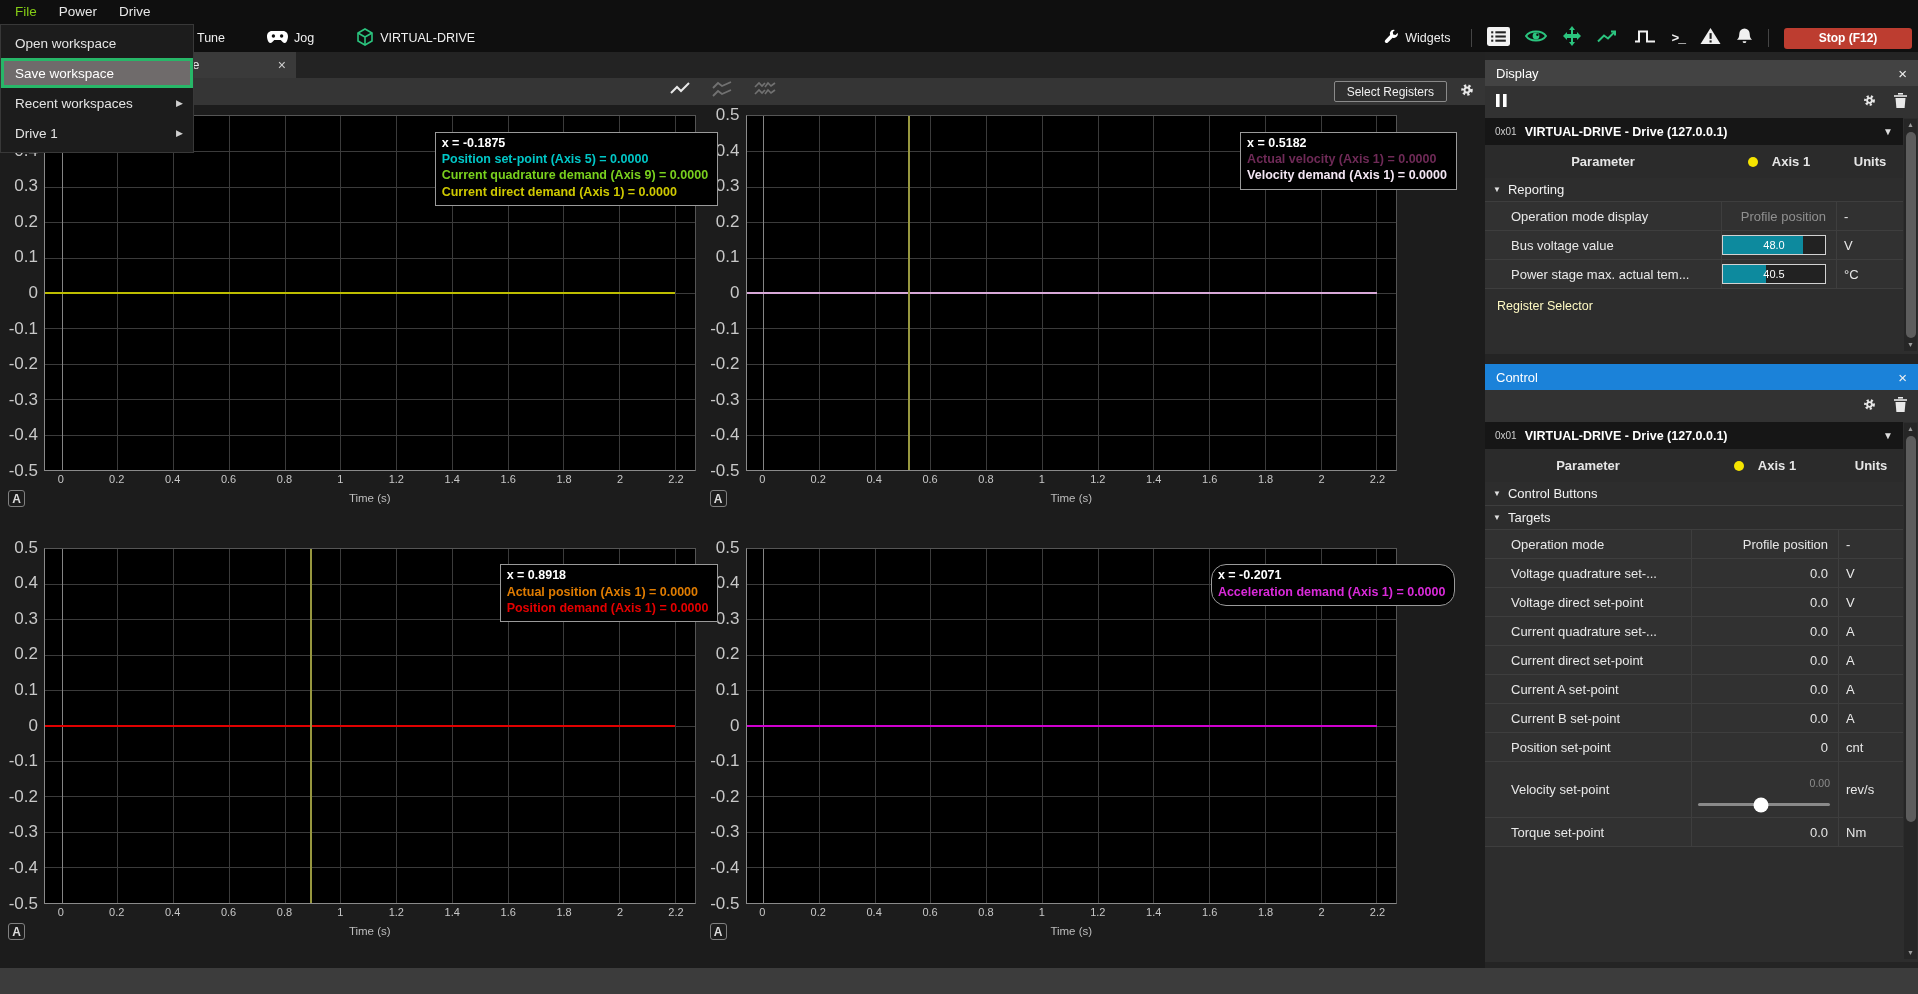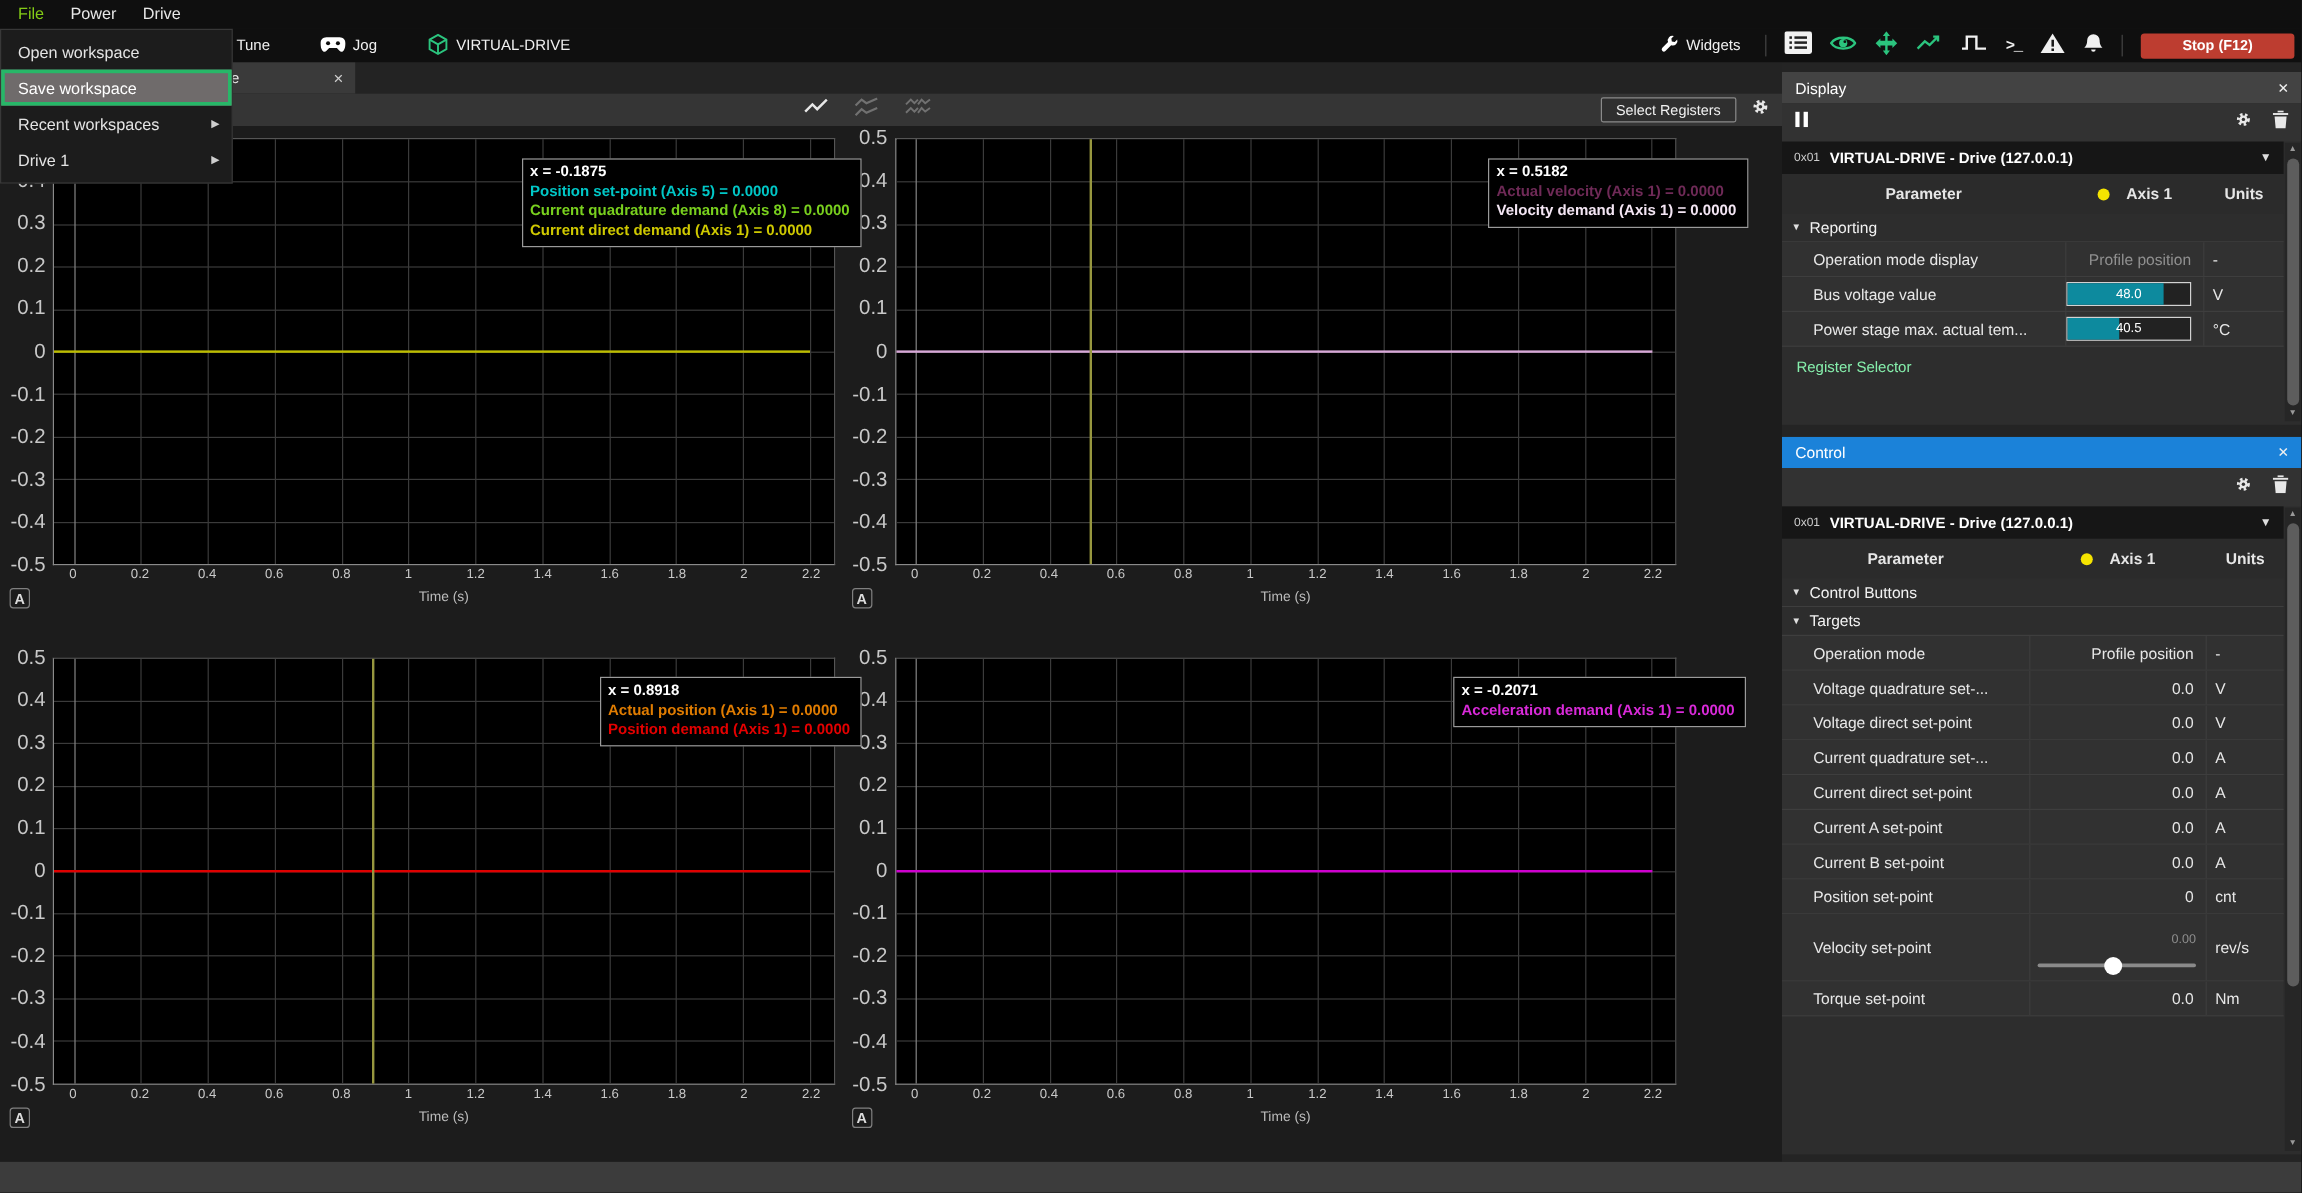--- a/index.html
+++ b/index.html
@@ -88,21 +88,21 @@
   .sechead .car { font-size:8px; color:#e0e0e0; }
   .prow { display:grid; grid-template-columns:var(--c1) var(--c2) 1fr; align-items:center; border-bottom:1px solid #3e3e3e; background:#313131; min-height:29px; font-size:13px; }
   .prow .plabel { padding-left:26px; color:#e8e8e8; white-space:nowrap; overflow:hidden; }
   .prow .pval { height:100%; display:flex; align-items:center; justify-content:flex-end; padding-right:10px; border-left:1px solid #3e3e3e; border-right:1px solid #3e3e3e; position:relative; }
   .prow .pval.muted { color:#909090; }
   .prow .punit { padding-left:7px; color:#e8e8e8; }
   .enable-btn { width:100%; margin:0 4px; height:23px; background:#5a5a5a; border:1px solid #8f8f8f; border-radius:2px; color:#fff; font-size:12.5px; display:flex; align-items:center; justify-content:center; }
   .gauge { position:relative; width:112px; height:20px; border:1px solid #d2d2d2; background:#222; margin:3px 0; }
   .gauge .gfill { position:absolute; left:0; top:0; bottom:0; background:#0d8a9e; }
   .gauge .gtext { position:absolute; inset:0; display:flex; align-items:center; justify-content:center; color:#fff; font-size:11px; }
-  .regsel { height:34px; display:flex; align-items:center; padding-left:12px; font-size:12.5px; color:#86efac; }
+  .regsel { height:34px; display:flex; align-items:center; padding-left:12px; font-size:12.5px; color:#fef9c3; }
   .sliderrow { height:56px !important; }
   .slider-box { width:100%; padding:4px 2px 0; }
   .slider-ghost { text-align:right; font-size:10.5px; color:#8d8d8d; padding-right:4px; }
   .slider-track { position:relative; height:3px; background:#8a8a8a; border-radius:2px; margin:14px 4px 0; }
   .slider-thumb { position:absolute; top:50%; transform:translate(-50%,-50%); width:15px; height:15px; border-radius:50%; background:#fff; }
   .vscroll { position:absolute; top:59px; right:1px; bottom:3px; width:13px; background:#262626; }
   .vscroll .arr { height:12px; text-align:center; font-size:7px; color:#9a9a9a; line-height:12px; }
   .vscroll .arr.dn { position:absolute; bottom:0; left:0; right:0; }
   .vscroll .thumb { position:absolute; left:1.5px; right:1.5px; background:#5d5d5d; border-radius:5px; }
   .widget.display .thumb { top:13px; bottom:13px; }
@@ -297,21 +297,21 @@
                 <div class="gx" style="left: 54.0773%;"></div>
                 <div class="gx" style="left: 62.6609%;"></div>
                 <div class="gx" style="left: 71.2446%;"></div>
                 <div class="gx" style="left: 79.8283%;"></div>
                 <div class="gx" style="left: 88.412%;"></div>
                 <div class="gx" style="left: 96.9957%;"></div>
                 <div class="zline" style="top: 50%; background: rgb(189, 189, 0);"></div>
                 <div class="ctip" style="left: 60%; top: 4.5%;">
                   <div class="th">x = -0.1875</div>
                   <div style="color: rgb(0, 199, 199);">Position set-point (Axis 5) = 0.0000</div>
-                  <div style="color: rgb(121, 208, 30);">Current quadrature demand (Axis 8) = 0.0000</div>
+                  <div style="color: rgb(121, 208, 30);">Current quadrature demand (Axis 9) = 0.0000</div>
                   <div style="color: rgb(207, 201, 0);">Current direct demand (Axis 1) = 0.0000</div>
                 </div>
               </div>
             </div>
           <div class="x-axis-row">
               <div class="x-axis">
                 <span class="xl" style="left: 2.57511%;">0</span>
                 <span class="xl" style="left: 11.1588%;">0.2</span>
                 <span class="xl" style="left: 19.7425%;">0.4</span>
                 <span class="xl" style="left: 28.3262%;">0.6</span>
@@ -495,21 +495,21 @@
                 <div class="gx" style="left: 28.3262%;"></div>
                 <div class="gx" style="left: 36.9099%;"></div>
                 <div class="gx" style="left: 45.4936%;"></div>
                 <div class="gx" style="left: 54.0773%;"></div>
                 <div class="gx" style="left: 62.6609%;"></div>
                 <div class="gx" style="left: 71.2446%;"></div>
                 <div class="gx" style="left: 79.8283%;"></div>
                 <div class="gx" style="left: 88.412%;"></div>
                 <div class="gx" style="left: 96.9957%;"></div>
                 <div class="zline" style="top: 50%; background: rgb(207, 0, 207);"></div>
-                <div class="ctip" style="left: 71.5%; top: 4.5%;">
+                <div class="ctip" style="left: 71.5%; top: 4.5%; border-radius: 15px;">
                   <div class="th">x = -0.2071</div>
                   <div style="color: rgb(218, 42, 218);">Acceleration demand (Axis 1) = 0.0000</div>
                 </div>
               </div>
             </div>
           <div class="x-axis-row">
               <div class="x-axis">
                 <span class="xl" style="left: 2.57511%;">0</span>
                 <span class="xl" style="left: 11.1588%;">0.2</span>
                 <span class="xl" style="left: 19.7425%;">0.4</span>

